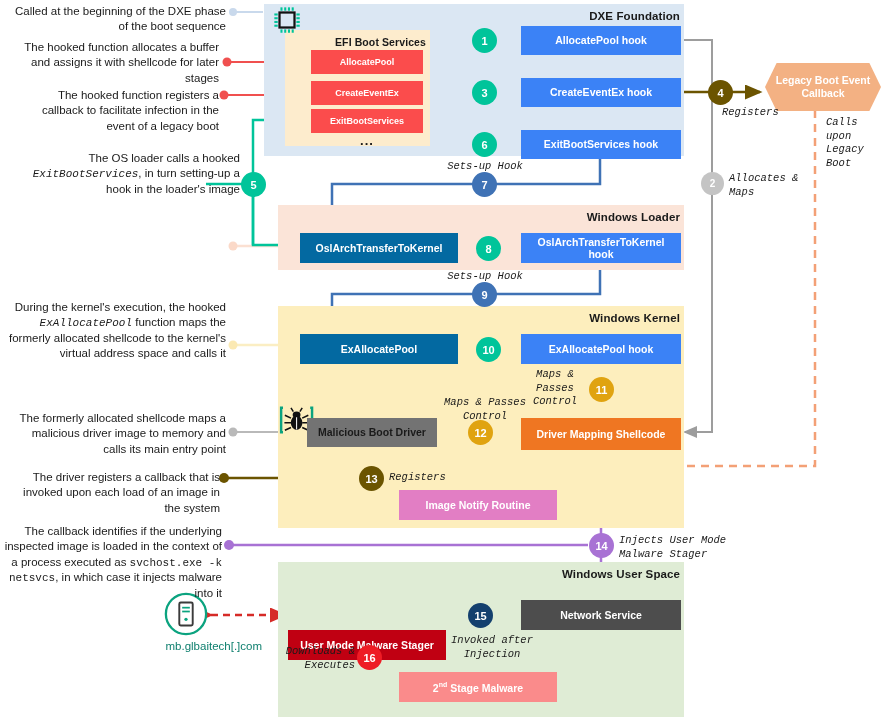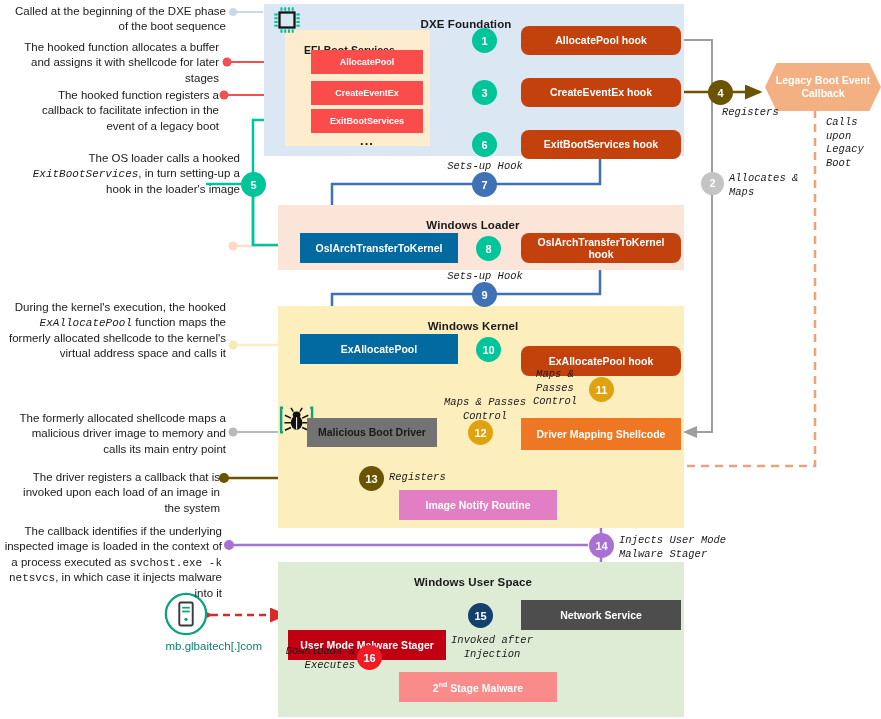--- a/index.html
+++ b/index.html
@@ -3,35 +3,35 @@
 <meta charset="utf-8">
 <style>
   html,body{margin:0;padding:0;background:#ffffff;}
   body{width:881px;height:719px;position:relative;overflow:hidden;
        font-family:"Liberation Sans",sans-serif;color:#1a1a1a;}
   #stage{position:absolute;left:0;top:0;width:881px;height:719px;}
   svg#wires{position:absolute;left:0;top:0;width:881px;height:719px;pointer-events:none;}
 
   
   .panel{position:absolute;box-sizing:border-box;}
-  .panel .ptitle{position:absolute;left:0;right:16px;top:6px;text-align:center;
-                 font-size:11.5px;font-weight:700;color:#1a1a1a;letter-spacing:.1px;margin-top:8px;}
+  .panel .ptitle{position:absolute;left:0;right:4px;top:6px;text-align:right;
+                 font-size:11.5px;font-weight:700;color:#1a1a1a;letter-spacing:.1px;}
   .p-dxe{background:#dbe7f3;}
   .p-efi{background:#fdeccd;}
   .p-efi .ptitle{font-size:10.5px;}
   .p-loader{background:#fbe4d8;}
   .p-kernel{background:#fdeebd;}
   .p-user{background:#dfecd5;}
 
   
   .node{position:absolute;box-sizing:border-box;display:flex;align-items:center;
         justify-content:center;text-align:center;font-size:10.5px;font-weight:700;
         line-height:1.15;padding:2px 4px;}
   .n-red{background:#fb4c4c;color:#ffffff;font-size:9px;}
-  .n-teal{background:#c2410c;color:#ffffff;border-radius:8px;}
+  .n-teal{background:#3b82f6;color:#ffffff;}
   .n-blue{background:#0369a1;color:#ffffff;}
   .n-gray{background:#737373;color:#1a1a1a;}
   .n-orange{background:#ef7622;color:#ffffff;}
   .n-pink{background:#e27ec4;color:#ffffff;}
   .n-darkgray{background:#4d4d4d;color:#ffffff;}
   .n-darkred{background:#c00012;color:#ffffff;}
   .n-lightred{background:#fa8b8b;color:#ffffff;}
   .ellipsis{position:absolute;font-size:13px;font-weight:700;color:#1a1a1a;
             text-align:center;letter-spacing:1px;}
 
@@ -253,21 +253,21 @@
   <div class="node n-teal" style="left:521px;top:26px;width:160px;height:29px;">AllocatePool hook</div>
   <div class="node n-teal" style="left:521px;top:78px;width:160px;height:29px;">CreateEventEx hook</div>
   <div class="node n-teal" style="left:521px;top:130px;width:160px;height:29px;">ExitBootServices hook</div>
 
   <div class="hexnode" style="left:765px;top:63px;width:116px;height:48px;">Legacy Boot Event Callback</div>
 
   <div class="node n-blue" style="left:300px;top:233px;width:158px;height:30px;">OslArchTransferToKernel</div>
   <div class="node n-teal" style="left:521px;top:233px;width:160px;height:30px;">OslArchTransferToKernel hook</div>
 
   <div class="node n-blue" style="left:300px;top:334px;width:158px;height:30px;">ExAllocatePool</div>
-  <div class="node n-teal" style="left:521px;top:334px;width:160px;height:30px;margin-top:12px;">ExAllocatePool hook</div>
+  <div class="node n-teal" style="left:521px;top:334px;width:160px;height:30px;">ExAllocatePool hook</div>
 
   <div class="node n-gray" style="left:307px;top:418px;width:130px;height:29px;">Malicious Boot Driver</div>
   <div class="node n-orange" style="left:521px;top:418px;width:160px;height:32px;">Driver Mapping Shellcode</div>
 
   <div class="node n-pink" style="left:399px;top:490px;width:158px;height:30px;">Image Notify Routine</div>
 
   <div class="node n-darkgray" style="left:521px;top:600px;width:160px;height:30px;">Network Service</div>
   <div class="node n-darkred" style="left:288px;top:600px;width:158px;height:30px;margin-top:30px;">User Mode Malware Stager</div>
 
   <div class="node n-lightred" style="left:399px;top:672px;width:158px;height:30px;">

